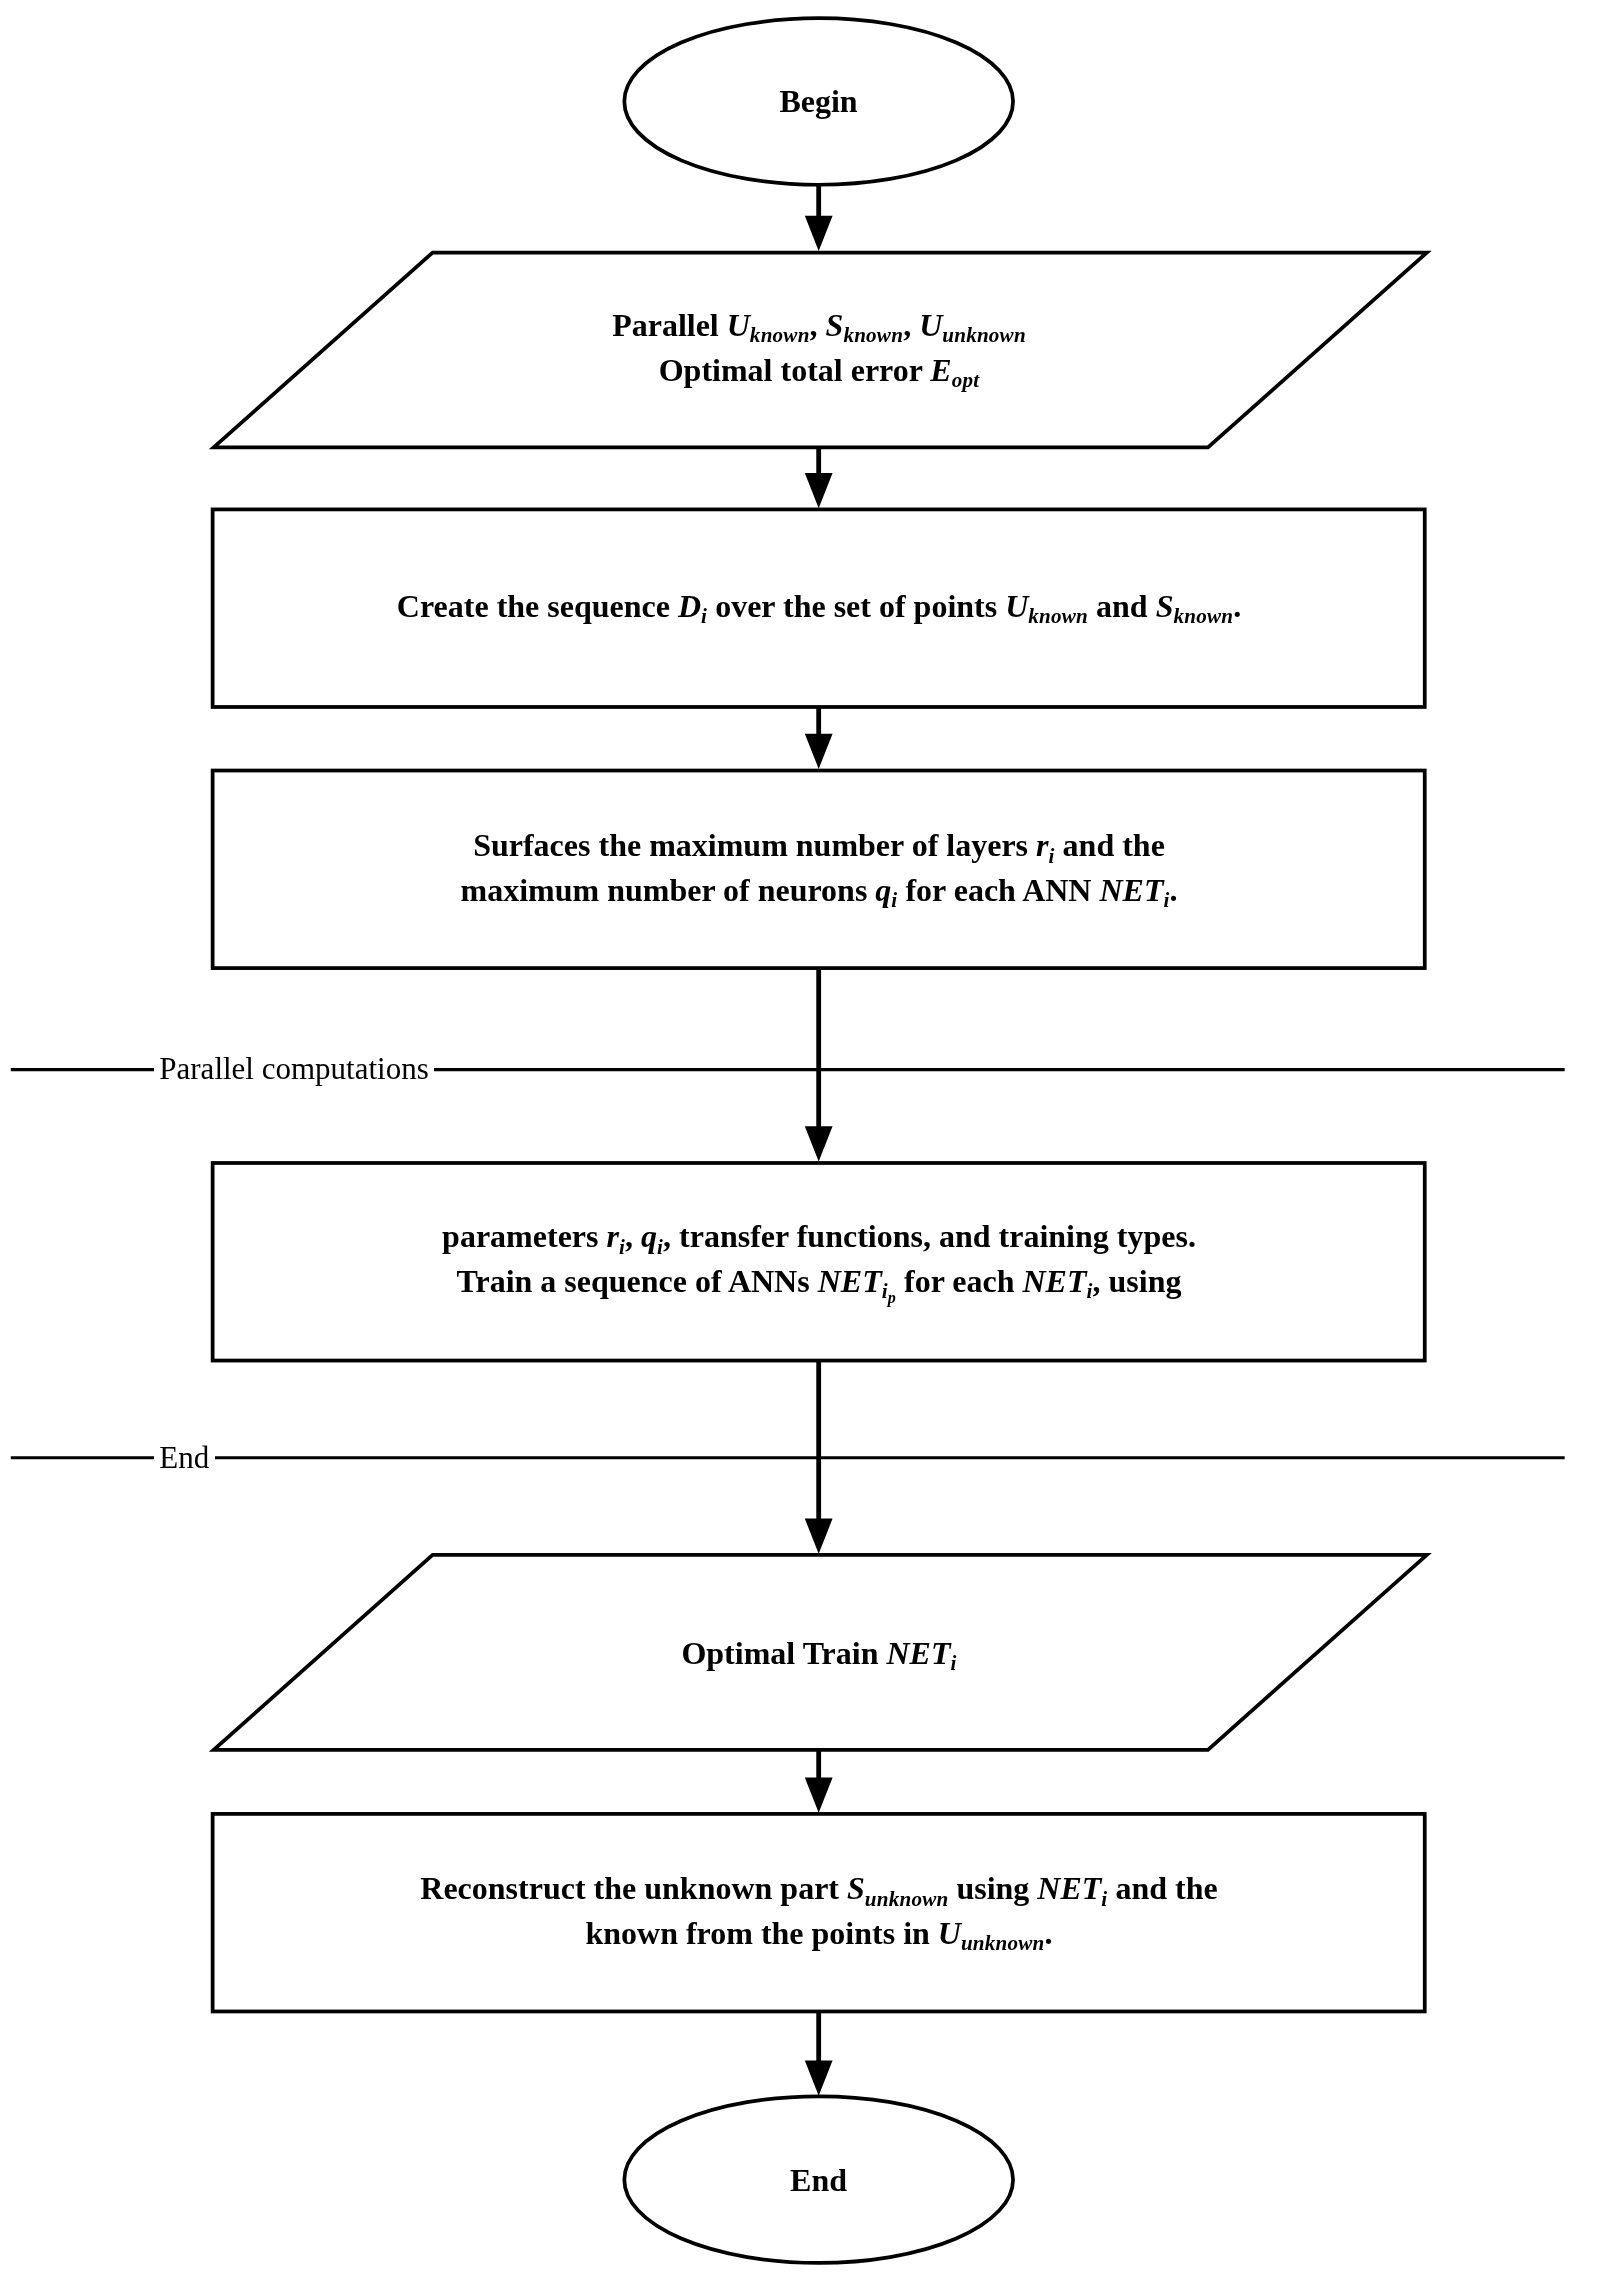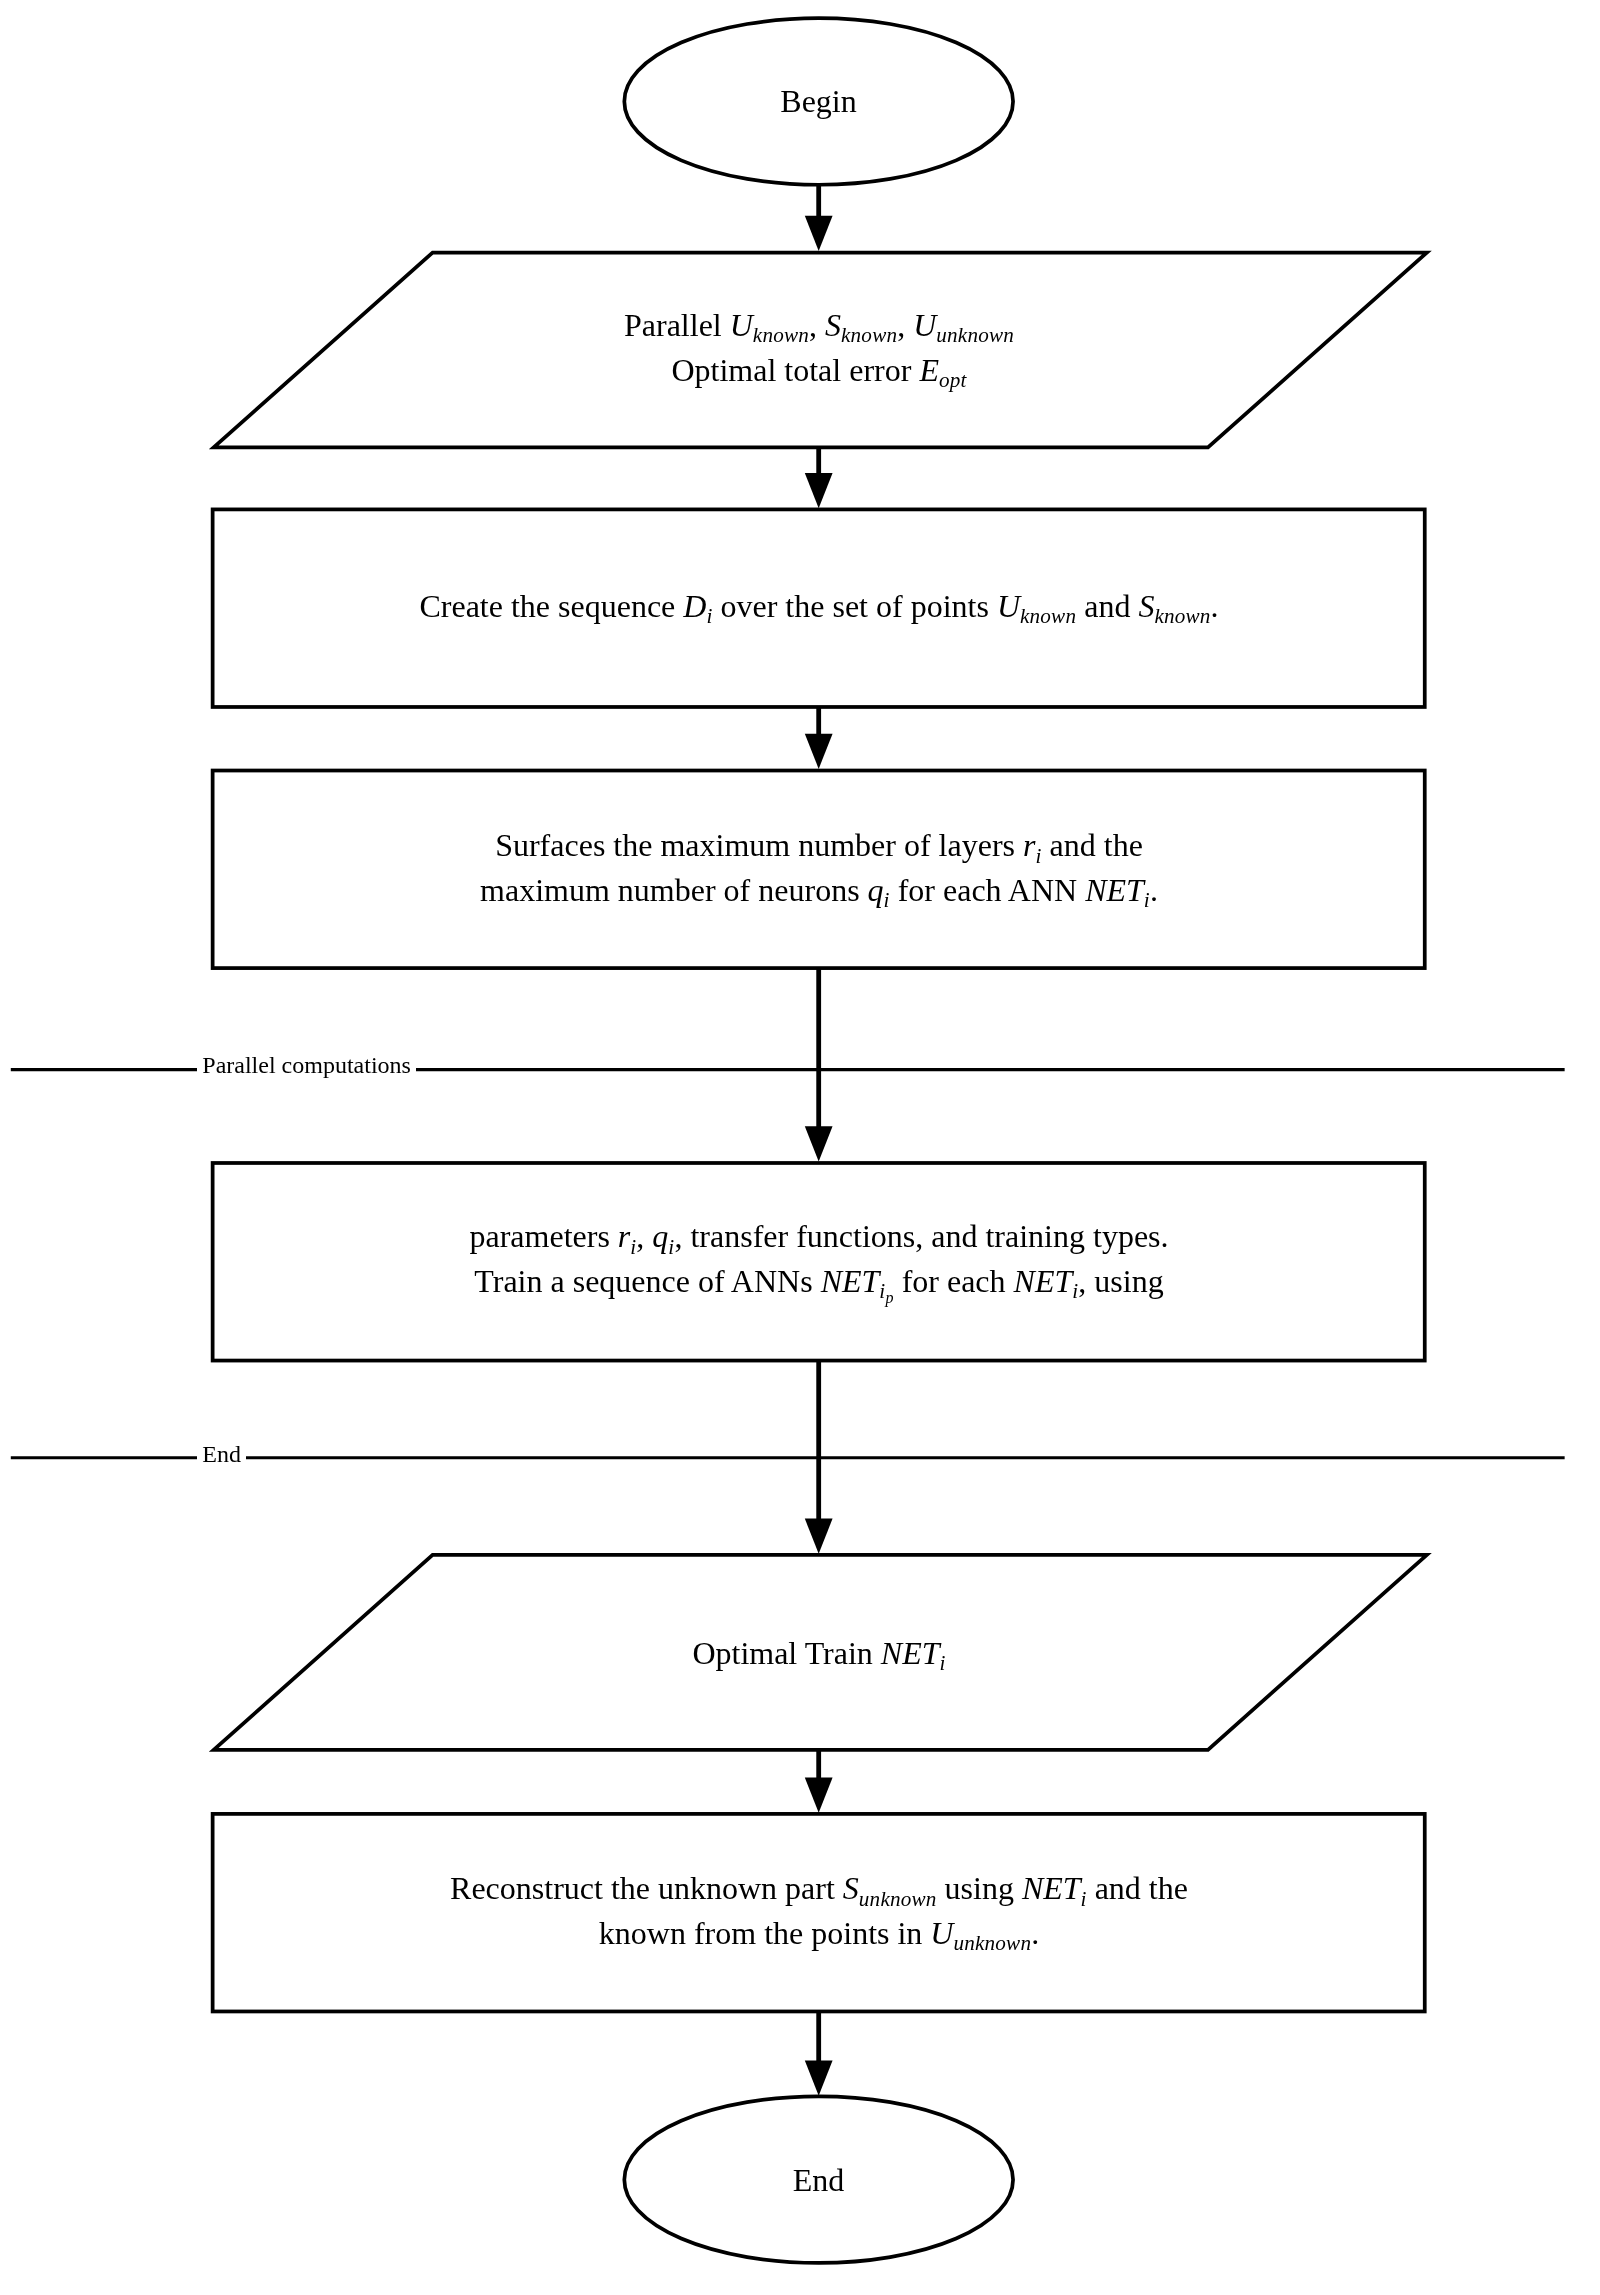--- a/index.html
+++ b/index.html
@@ -57,34 +57,33 @@
     position: absolute;
     text-align: center;
     line-height: 1.30;
     font-size: 32px;
     white-space: nowrap;
     display: flex;
     flex-direction: column;
     align-items: center;
     justify-content: center;
   }
-  .node-text .tline { display: block; }
+  .node-text .tline { display: block; font-weight: bold; }
 
   .terminal-text {
     font-size: 32px;
   }
 
   .divider-label {
     position: absolute;
-    font-size: 24px;
+    font-size: 31px;
     background: #ffffff;
     padding: 0 5.3px;
     line-height: 1;
     white-space: nowrap;
-    margin-left: 43px;
   }
 
   
   i.v {
     font-style: italic;
     font-family: "Liberation Serif", "DejaVu Serif", serif;
   }
   sub.s {
     font-style: italic;
     font-size: 0.66em;

